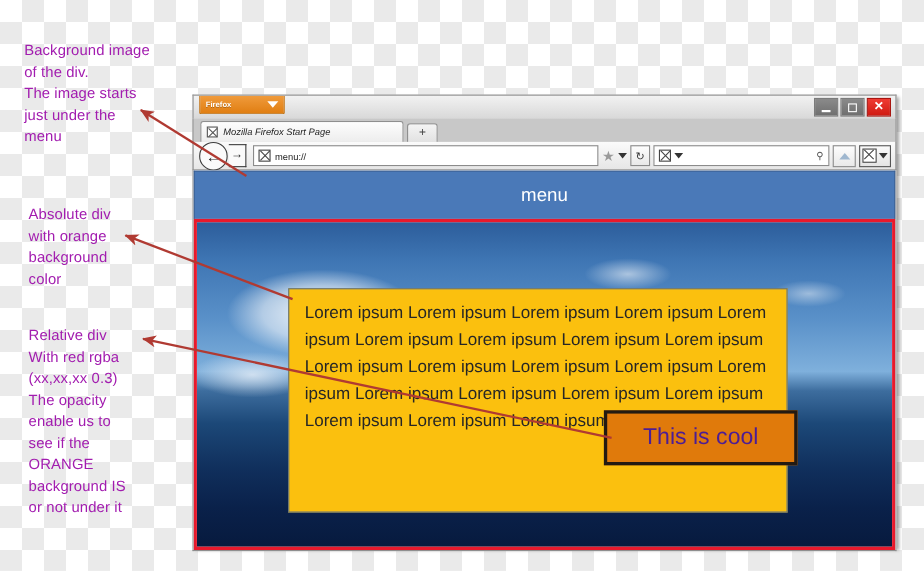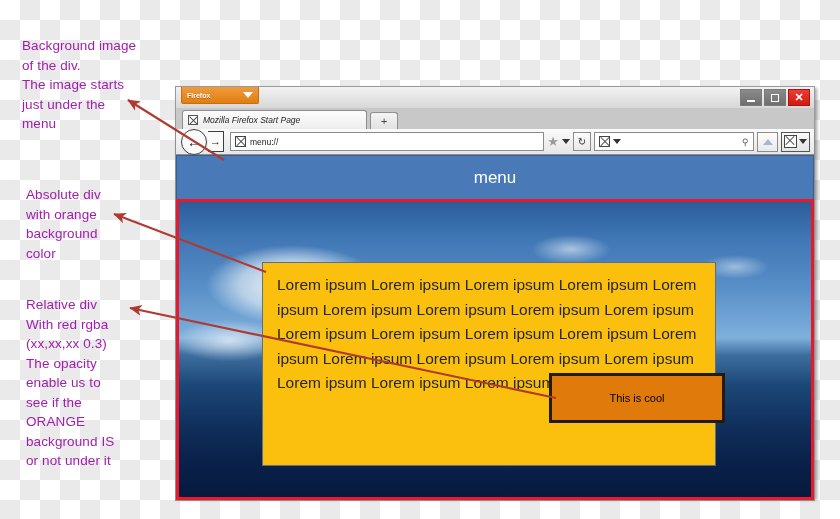--- a/index.html
+++ b/index.html
@@ -193,21 +193,21 @@
     padding:10px 14px 0 14px;
     color:#262626;
     font-size:15.5px;
     line-height:24.5px;
   }
   #orange-text{margin:0;}
   #cool-box{
     position:absolute;left:286px;top:110px;width:176px;height:50px;
     background:#e07a0b;border:3px solid #231a12;box-sizing:border-box;
     display:flex;align-items:center;justify-content:center;
-    color:#000000;font-size:11px;
+    color:#4c1d95;font-size:21px;
   }
 </style>
 </head>
 <body>
 
 <div class="annot" id="annot-1">Background image
 of the div.
 The image starts
 just under the
 menu</div>

